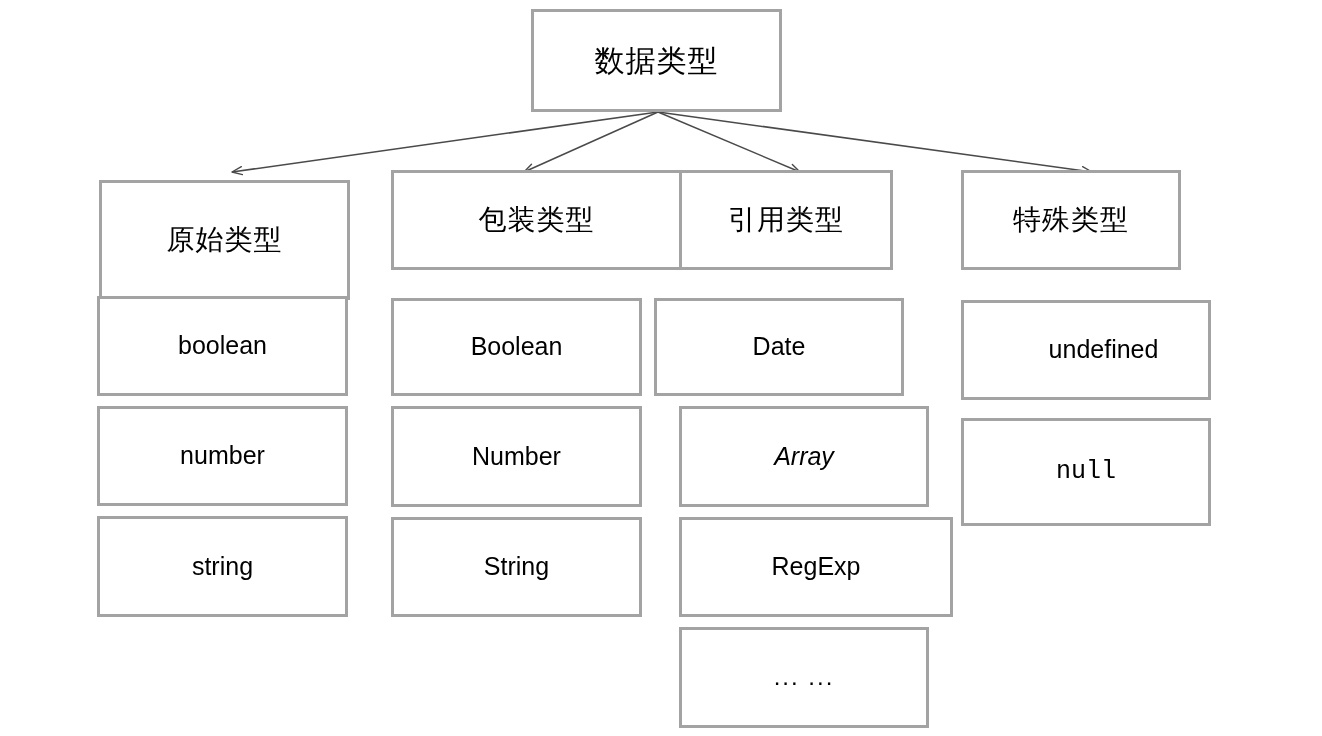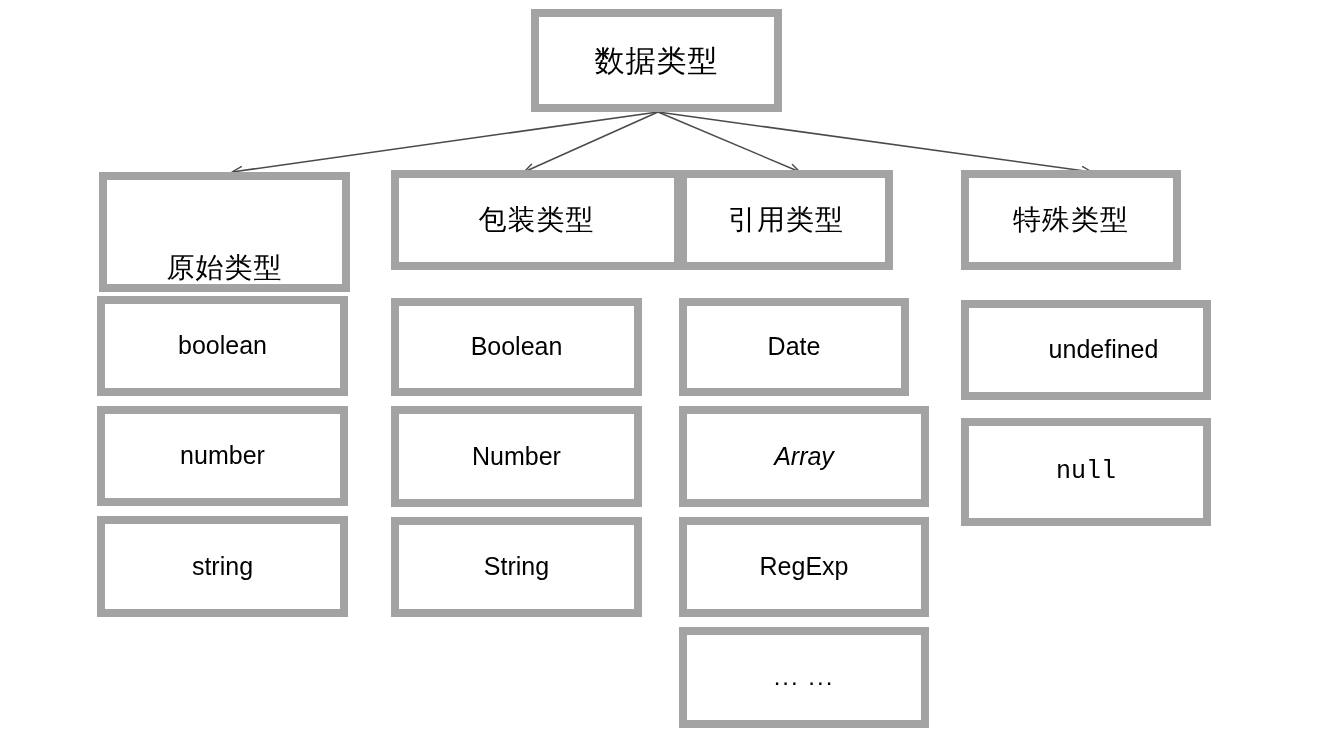--- a/index.html
+++ b/index.html
@@ -23,21 +23,21 @@
     position: absolute;
     left: 0;
     top: 0;
     width: 1322px;
     height: 736px;
     pointer-events: none;
   }
   .node {
     position: absolute;
     box-sizing: border-box;
-    border: 8px solid #a3a3a3;
+    border: 3px solid #a3a3a3;
     background: #ffffff;
     display: flex;
     align-items: center;
     justify-content: center;
     text-align: center;
     line-height: 1.1;
   }
   .node-root {
     font-size: 30px;
     letter-spacing: 1px;
@@ -76,21 +76,21 @@
         <line x1="658" y1="112" x2="800" y2="172" marker-end="url(#arrowhead)"></line>
         <line x1="658" y1="112" x2="1092" y2="172" marker-end="url(#arrowhead)"></line>
       </g>
   </svg>
 
   <div class="node node-root" style="left: 531px; top: 9px; width: 251px; height: 103px;">
     <span class="node-label">数据类型</span>
   </div>
 
   <div id="nodes">
-      <div class="node node-cat" style="left: 99px; top: 172px; width: 251px; height: 120px; align-items: flex-end;">
+      <div class="node node-cat" style="left: 99px; top: 180px; width: 251px; height: 120px;">
         <span class="node-label">原始类型</span>
       </div>
       <div class="node node-leaf" style="left: 97px; top: 296px; width: 251px; height: 100px;">
         <span class="node-label">boolean</span>
       </div>
       <div class="node node-leaf" style="left: 97px; top: 406px; width: 251px; height: 100px;">
         <span class="node-label">number</span>
       </div>
       <div class="node node-leaf" style="left: 97px; top: 516px; width: 251px; height: 101px;">
         <span class="node-label">string</span>
@@ -103,27 +103,27 @@
       </div>
       <div class="node node-leaf" style="left: 391px; top: 406px; width: 251px; height: 101px;">
         <span class="node-label">Number</span>
       </div>
       <div class="node node-leaf" style="left: 391px; top: 517px; width: 251px; height: 100px;">
         <span class="node-label">String</span>
       </div>
       <div class="node node-cat" style="left: 679px; top: 170px; width: 214px; height: 100px;">
         <span class="node-label">引用类型</span>
       </div>
-      <div class="node node-leaf" style="left: 679px; top: 298px; width: 230px; height: 98px;">
+      <div class="node node-leaf" style="left: 654px; top: 298px; width: 250px; height: 98px;">
         <span class="node-label">Date</span>
       </div>
       <div class="node node-leaf" style="left: 679px; top: 406px; width: 250px; height: 101px; font-style: italic;">
         <span class="node-label">Array</span>
       </div>
-      <div class="node node-leaf" style="left: 679px; top: 517px; width: 250px; height: 100px;">
+      <div class="node node-leaf" style="left: 679px; top: 517px; width: 274px; height: 100px;">
         <span class="node-label">RegExp</span>
       </div>
       <div class="node node-leaf node-leaf-ellipsis" style="left: 679px; top: 627px; width: 250px; height: 101px;">
         <span class="node-label">... ...</span>
       </div>
       <div class="node node-cat" style="left: 961px; top: 170px; width: 220px; height: 100px;">
         <span class="node-label">特殊类型</span>
       </div>
       <div class="node node-leaf" style="left: 961px; top: 300px; width: 250px; height: 100px; padding-left: 35px;">
         <span class="node-label">undefined</span>

